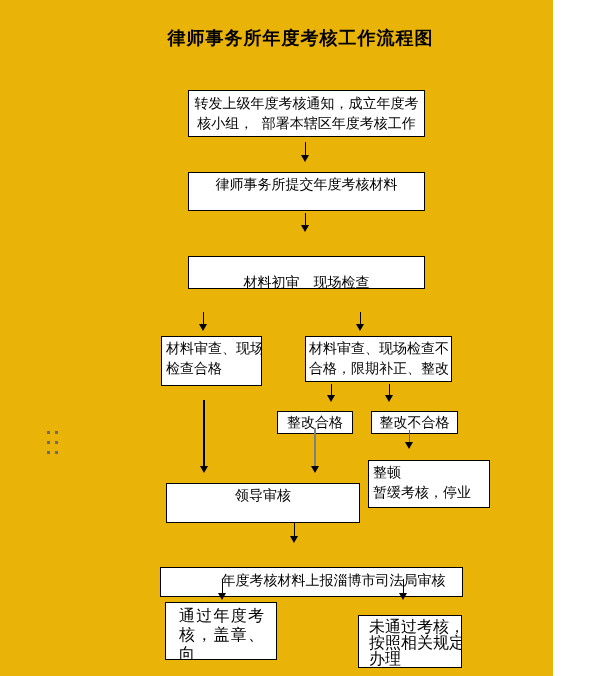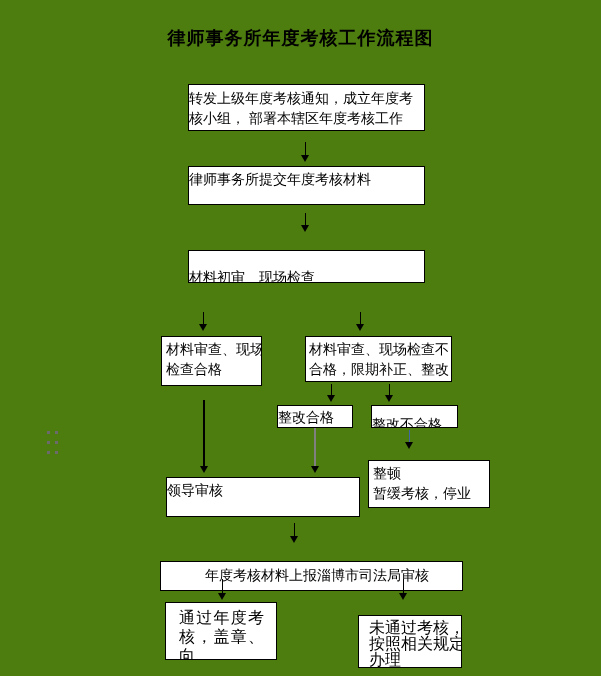--- a/index.html
+++ b/index.html
@@ -1,28 +1,28 @@
 <!DOCTYPE html>
 <html><head>
 <meta charset="utf-8">
 <style>
   html,body{margin:0;padding:0;background:#ffffff;}
   .page{
-    position:relative;width:601px;height:676px;background:#4d7c0f;overflow:hidden;
-    font-family:Liberation Sans, sans-serif;color:#000;
+    position:relative;width:553px;height:676px;background:#eab308;overflow:hidden;
+    font-family:Liberation Mono, monospace;color:#000;
   }
   .title{
     position:absolute;top:26px;left:0;width:601px;text-align:center;
     font-size:18px;font-weight:bold;letter-spacing:1px;
   }
   .box{
     position:absolute;box-sizing:border-box;border:1px solid #000;background:#fff;
     font-size:14px;line-height:20px;overflow:hidden;
   }
-  .box.center{text-align:left;}
+  .box.center{text-align:center;margin-top:6px;}
   .box.small{font-size:16px;line-height:19px;}
   .ln{white-space:pre;}
   .jl{text-align:justify;text-align-last:justify;white-space:normal;}
   .ll{text-align:left;text-align-last:left;white-space:normal;margin-left:42px;}
   .arrow{position:absolute;width:10px;}
   .arrow .stem{position:absolute;display:block;left:50%;top:0;bottom:5px;width:1px;margin-left:-0.5px;background:#000;}
   .arrow .stem.w2{width:2px;margin-left:-1px;}
   .arrow .head{
     position:absolute;display:block;left:50%;bottom:0;margin-left:-4px;width:0;height:0;
     border-left:4px solid transparent;border-right:4px solid transparent;border-top:7px solid #000;
@@ -89,21 +89,21 @@
   </div>
   <div class="arrow" style="left:384px;top:384px;height:18px;">
     <i class="stem" style="background-color: rgb(0, 0, 0);"></i>
     <i class="head" style="border-top-color: rgb(0, 0, 0);"></i>
   </div>
 
   <div class="box center" style="left:277px;top:405px;width:76px;height:23px;padding-top:1px;">
     <div class="ln">整改合格</div>
   </div>
 
-  <div class="box center" style="left:371px;top:405px;width:87px;height:23px;padding-top:8px;">
+  <div class="box center" style="left:371px;top:405px;width:87px;height:23px;padding-top:1px;">
     <div class="ln">整改不合格</div>
   </div>
 
   <div class="arrow" style="left:199px;top:400px;height:73px;">
     <i class="stem w2" style="background-color: rgb(0, 0, 0);"></i>
     <i class="head" style="border-top-color: rgb(0, 0, 0);"></i>
   </div>
 
   <div class="arrow" style="left:310px;top:428px;height:45px;">
     <i class="stem w2" style="background-color: rgb(128, 128, 128);"></i>

